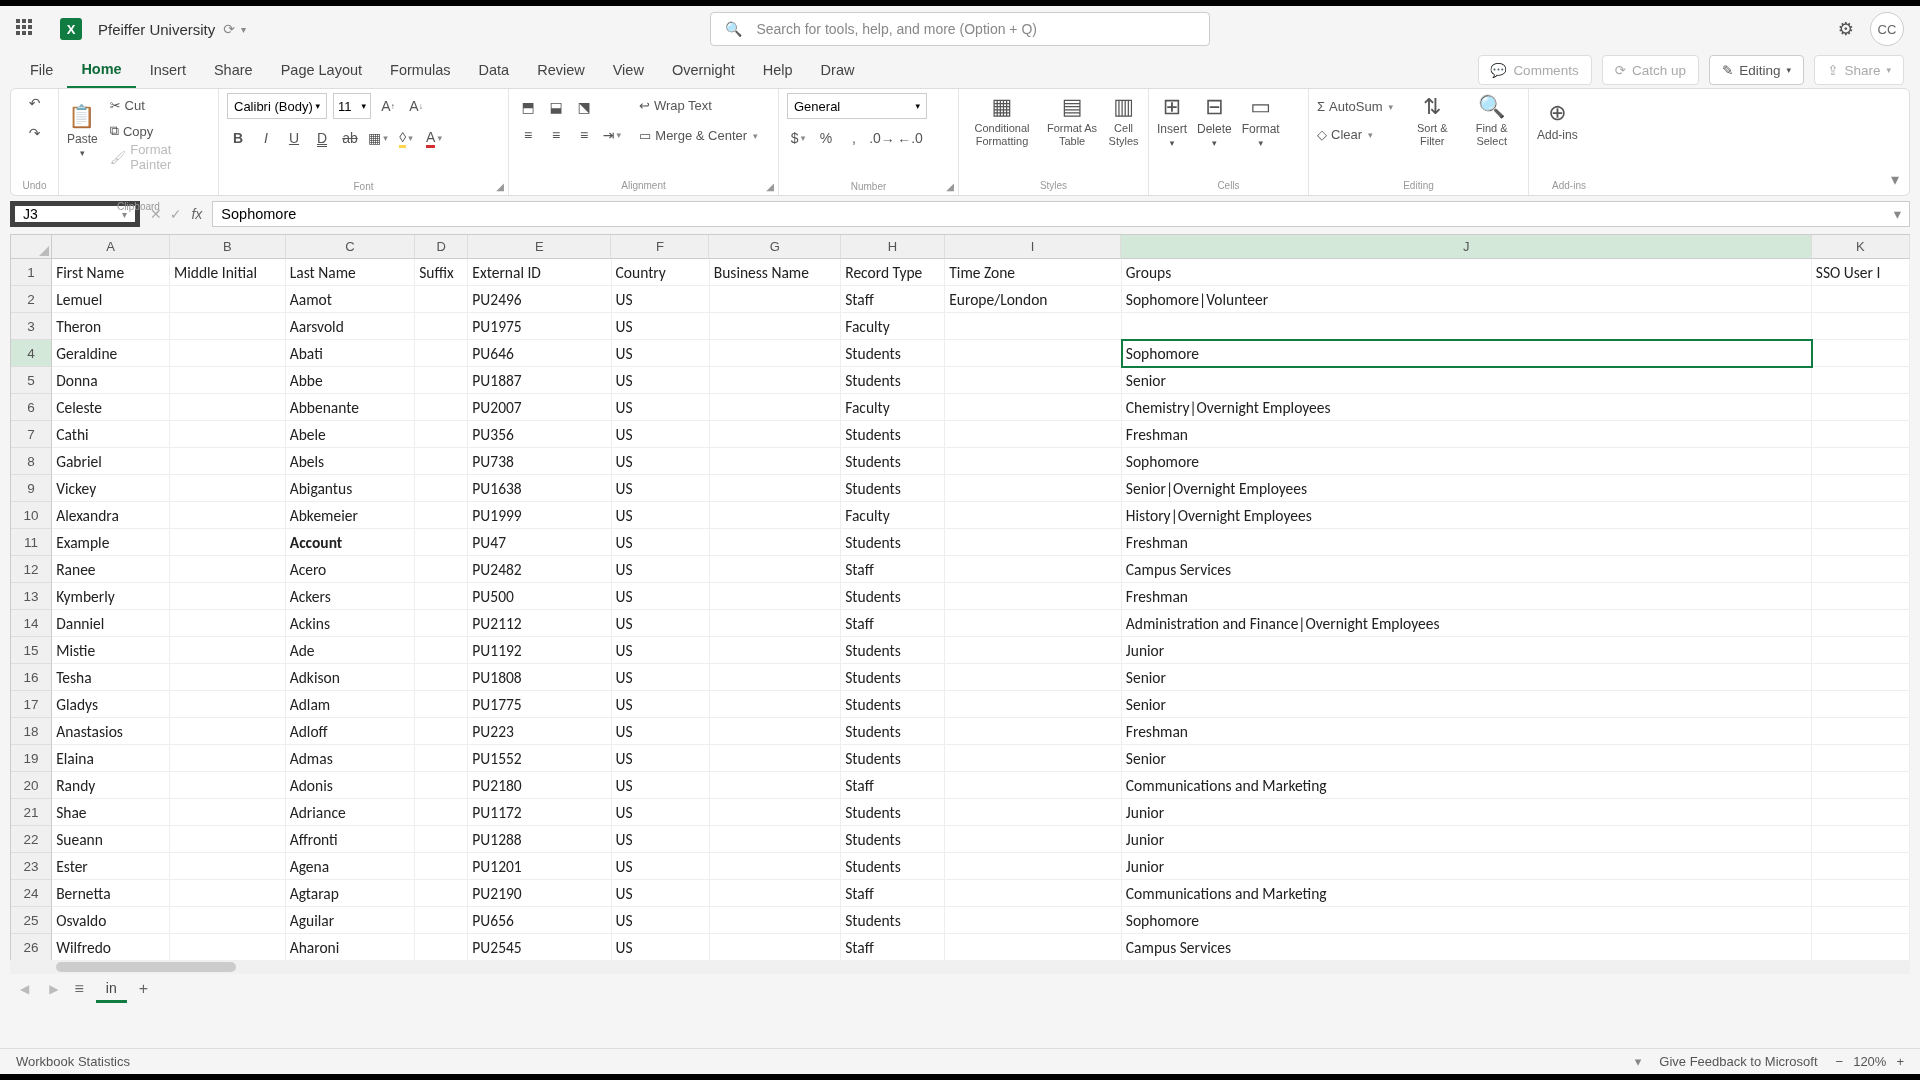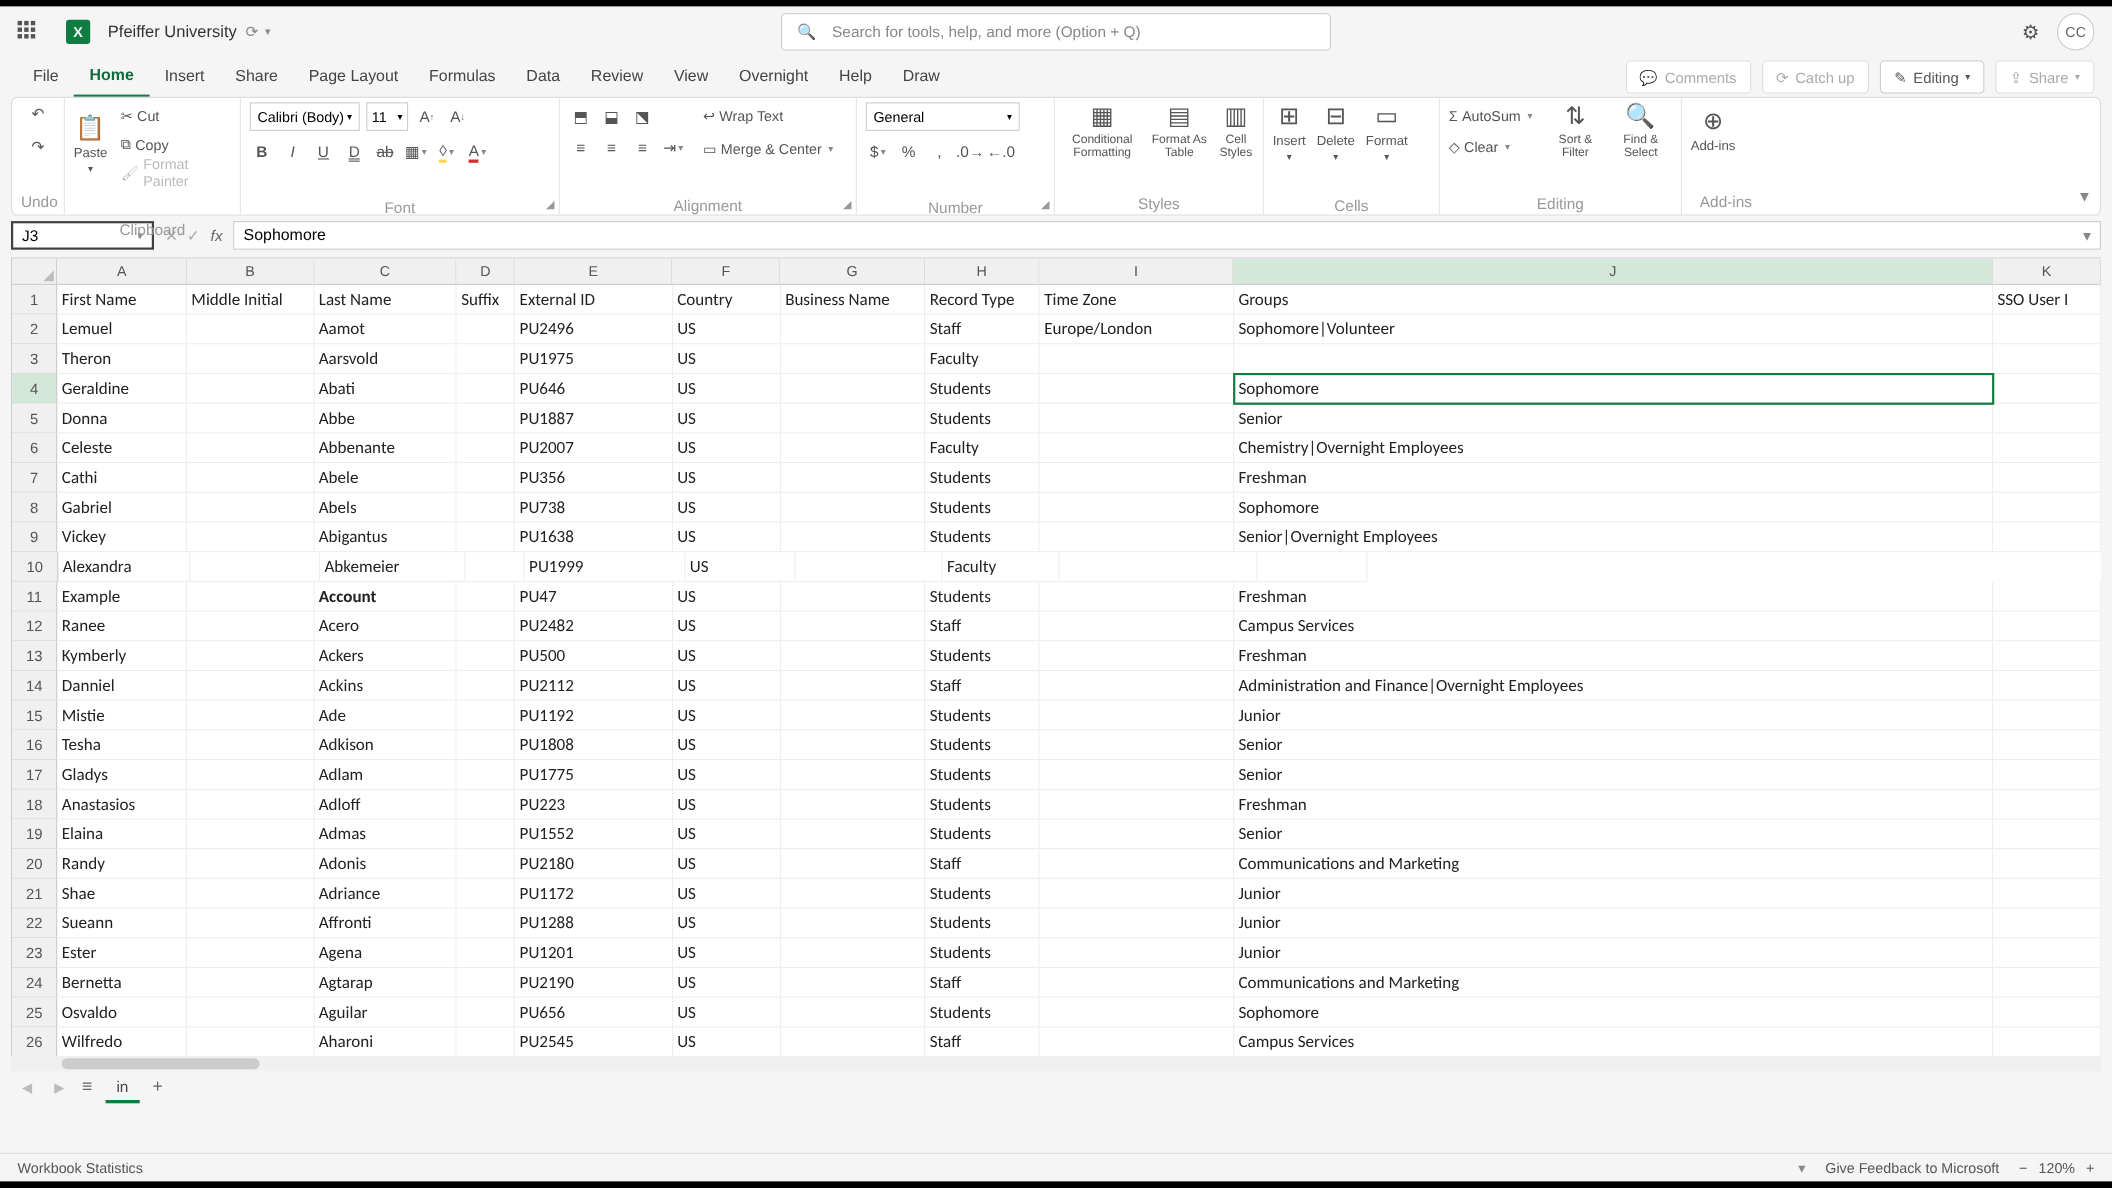--- a/index.html
+++ b/index.html
@@ -26,36 +26,36 @@
 .tabs { height: 36px; background: #f5f5f5; display: flex; align-items: center; padding: 0 16px; position: relative; }
 .tab { padding: 0 14px; font-size: 14.5px; color: #444; cursor: pointer; height: 100%; display: flex; align-items: center; }
 .tab.active { color: #0f6b3a; border-bottom: 2px solid #107c41; font-weight: 600; }
 .tabs-right { position: absolute; right: 16px; display: flex; gap: 10px; }
 .pill { height: 30px; border: 1px solid #ccc; border-radius: 4px; background: #fff; display: flex; align-items: center; padding: 0 12px; font-size: 13.5px; color: #555; gap: 6px; cursor: pointer; }
 .pill.dim { color: #aaa; border-color: #ddd; }
 
 
 .ribbon { height: 108px; background: #fff; margin: 0 10px; border: 1px solid #ddd; border-radius: 6px; display: flex; position: relative; }
 .rgroup { border-right: 1px solid #e5e5e5; padding: 4px 8px 2px; display: flex; flex-direction: column; justify-content: space-between; position: relative; }
-.rgroup .glabel { text-align: center; font-size: 14px; color: #999; padding-bottom: 2px; margin-top: 32px; }
+.rgroup .glabel { text-align: center; font-size: 10px; color: #999; padding-bottom: 2px; margin-top: 32px; }
 .rgroup .gbody { flex: 1; display: flex; align-items: center; gap: 6px; }
 .ribbon-icon { width: 20px; height: 20px; display: flex; align-items: center; justify-content: center; color: #555; font-size: 14px; }
 .vstack { display: flex; flex-direction: column; align-items: center; gap: 2px; font-size: 12px; color: #555; cursor: pointer; }
 .vstack .big { font-size: 22px; }
 .hrow { display: flex; align-items: center; gap: 4px; font-size: 13px; color: #555; cursor: pointer; height: 24px; }
 .font-select { width: 100px; height: 26px; border: 1px solid #ccc; font-size: 13px; padding: 0 6px; background: #fff; display: flex; align-items: center; justify-content: space-between; }
 .size-select { width: 38px; height: 26px; border: 1px solid #ccc; font-size: 13px; padding: 0 4px; background: #fff; display: flex; align-items: center; justify-content: space-between; }
 .btnrow { display: flex; gap: 6px; }
 .sq { width: 22px; height: 22px; border: 1px solid transparent; display: flex; align-items: center; justify-content: center; font-size: 14px; color: #555; cursor: pointer; }
 .launcher { position: absolute; bottom: 3px; right: 4px; font-size: 10px; color: #999; cursor: pointer; }
 .expand-ribbon { position: absolute; right: 10px; bottom: 6px; color: #888; cursor: pointer; }
 
 
 .formula-bar { height: 28px; display: flex; align-items: center; margin: 4px 10px 0; gap: 0; }
-.name-box { width: 130px; height: 26px; border: 2px solid #404040; background: #fff; font-size: 14px; padding: 0 8px; display: flex; align-items: center; justify-content: space-between; }
+.name-box { width: 130px; height: 26px; border: 5px solid #404040; background: #fff; font-size: 14px; padding: 0 8px; display: flex; align-items: center; justify-content: space-between; }
 .name-box .dd { color: #888; font-size: 10px; }
 .fx-btns { display: flex; gap: 8px; margin: 0 10px; color: #aaa; font-size: 14px; }
 .fx { font-style: italic; color: #666; font-size: 14px; margin-right: 10px; }
 .formula-input { flex: 1; height: 26px; border: 1px solid #ccc; background: #fff; padding: 0 8px; font-size: 14.5px; display: flex; align-items: center; position: relative; }
 .formula-expand { position: absolute; right: 8px; color: #888; cursor: pointer; }
 
 
 .grid-wrap { margin: 6px 10px 0; border-top: 1px solid #ccc; border-left: 1px solid #ccc; position: relative; background: #fff; height: 726px; overflow: hidden; }
 .col-headers { display: flex; height: 24px; position: sticky; top: 0; }
 .ch { border-right: 1px solid #ddd; border-bottom: 1px solid #ccc; background: #f0f0f0; display: flex; align-items: center; justify-content: center; font-size: 13px; color: #555; }
@@ -515,20 +515,21 @@
         <div class="rh">10</div>
         <div class="cell" style="width: 120px;">Alexandra</div>
         <div class="cell" style="width: 118px;"></div>
         <div class="cell" style="width: 132px;">Abkemeier</div>
         <div class="cell" style="width: 54px;"></div>
         <div class="cell" style="width: 146px;">PU1999</div>
         <div class="cell" style="width: 100px;">US</div>
         <div class="cell" style="width: 134px;"></div>
         <div class="cell" style="width: 106px;">Faculty</div>
         <div class="cell" style="width: 180px;"></div>
+        <div class="cell" style="width: 704px;">History|Overnight Employees</div>
         <div class="cell" style="width: 100px;"></div>
       </div>
       <div class="grow">
         <div class="rh">11</div>
         <div class="cell" style="width: 120px;">Example</div>
         <div class="cell" style="width: 118px;"></div>
         <div class="cell" style="width: 132px; font-weight: bold;">Account</div>
         <div class="cell" style="width: 54px;"></div>
         <div class="cell" style="width: 146px;">PU47</div>
         <div class="cell" style="width: 100px;">US</div>

